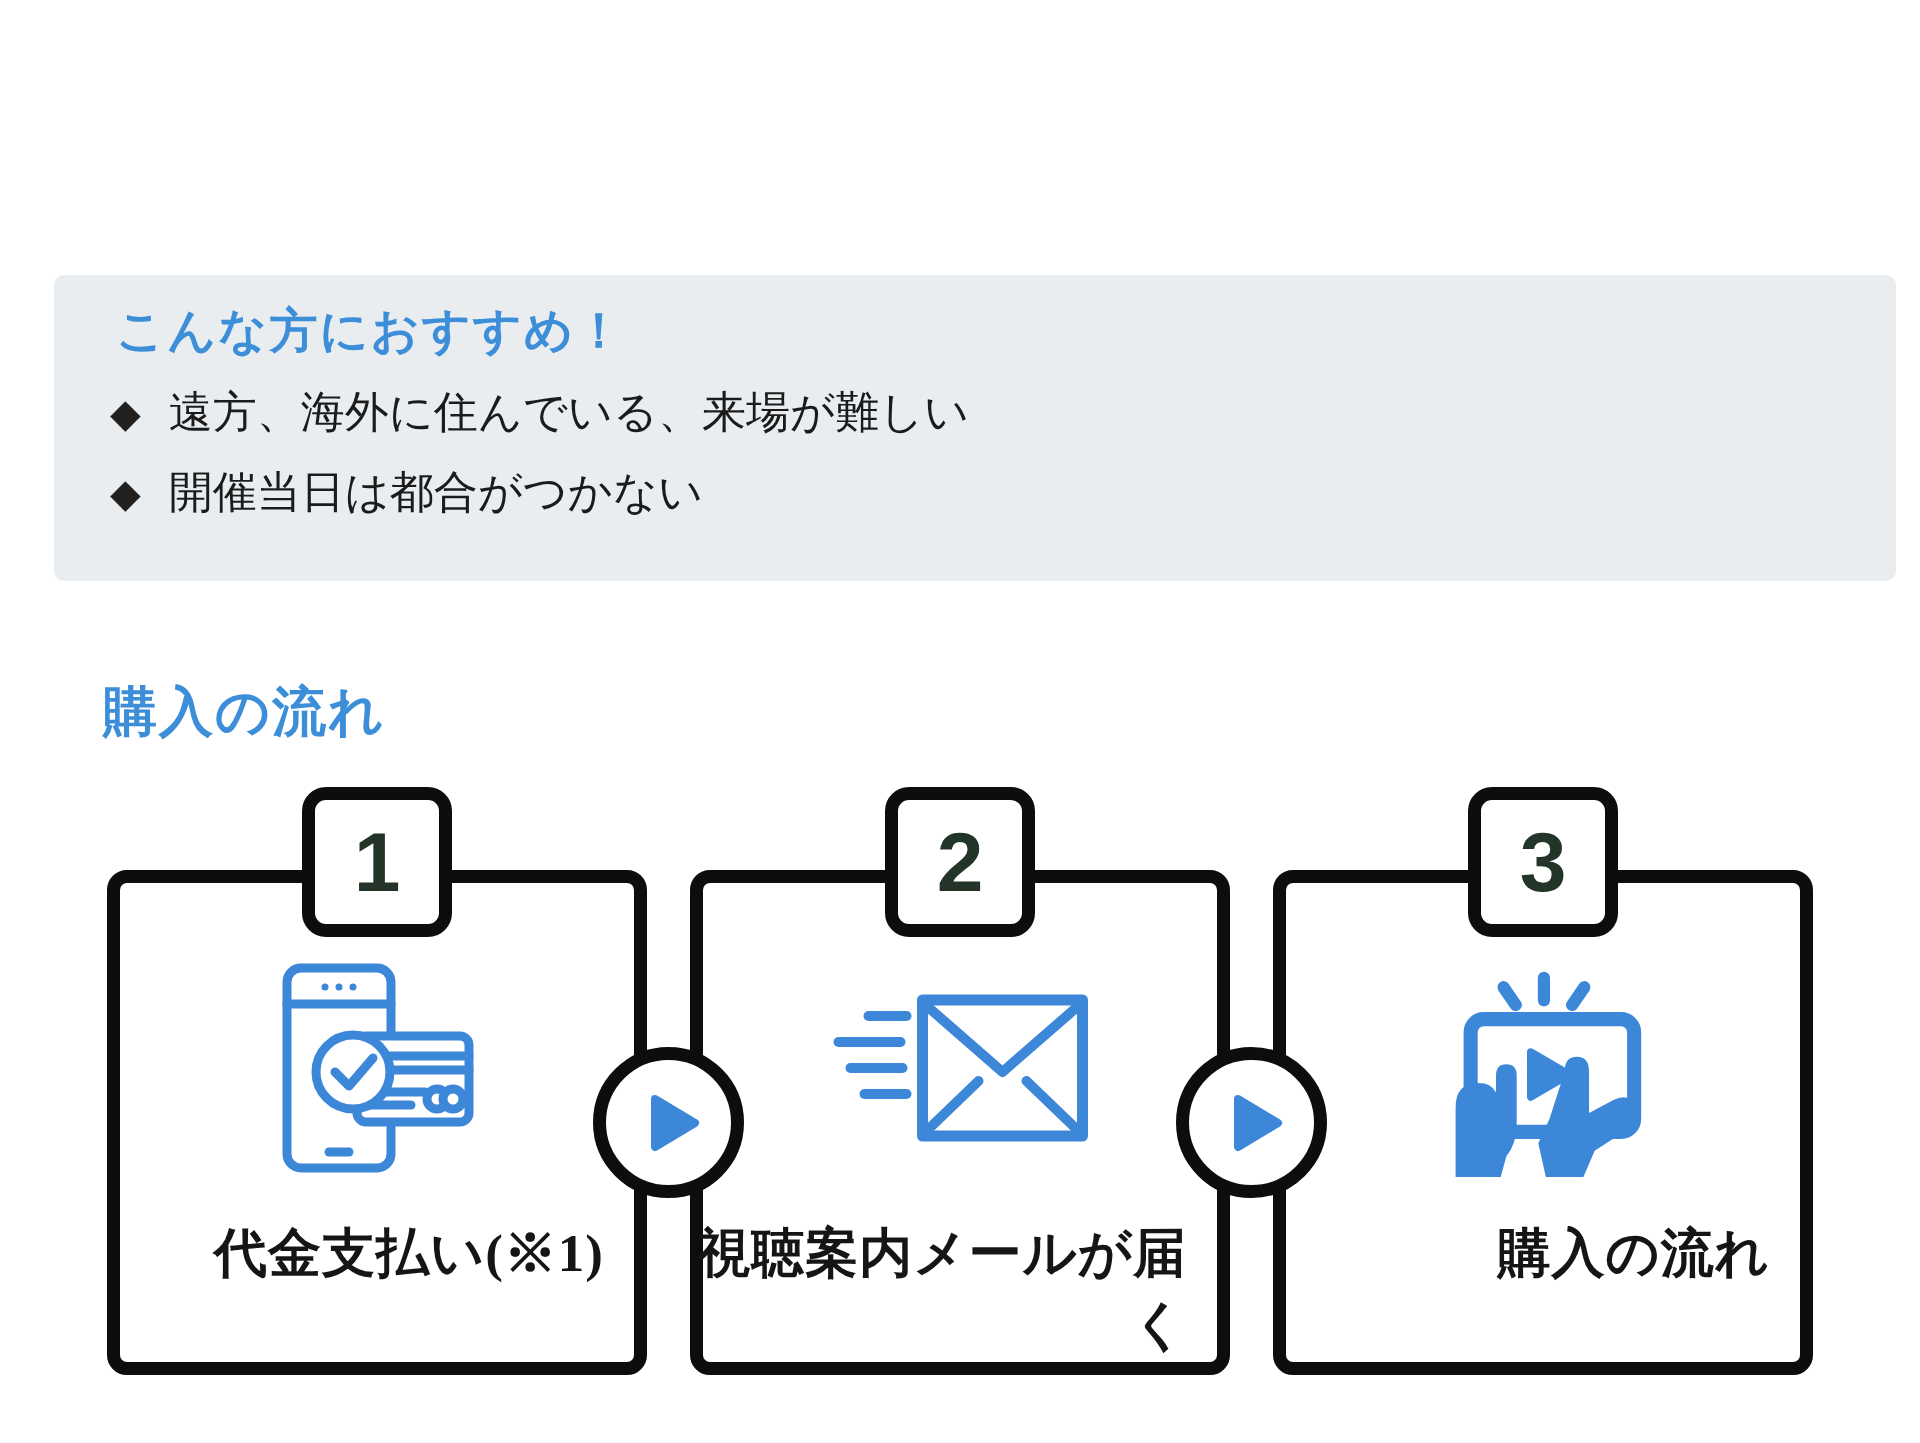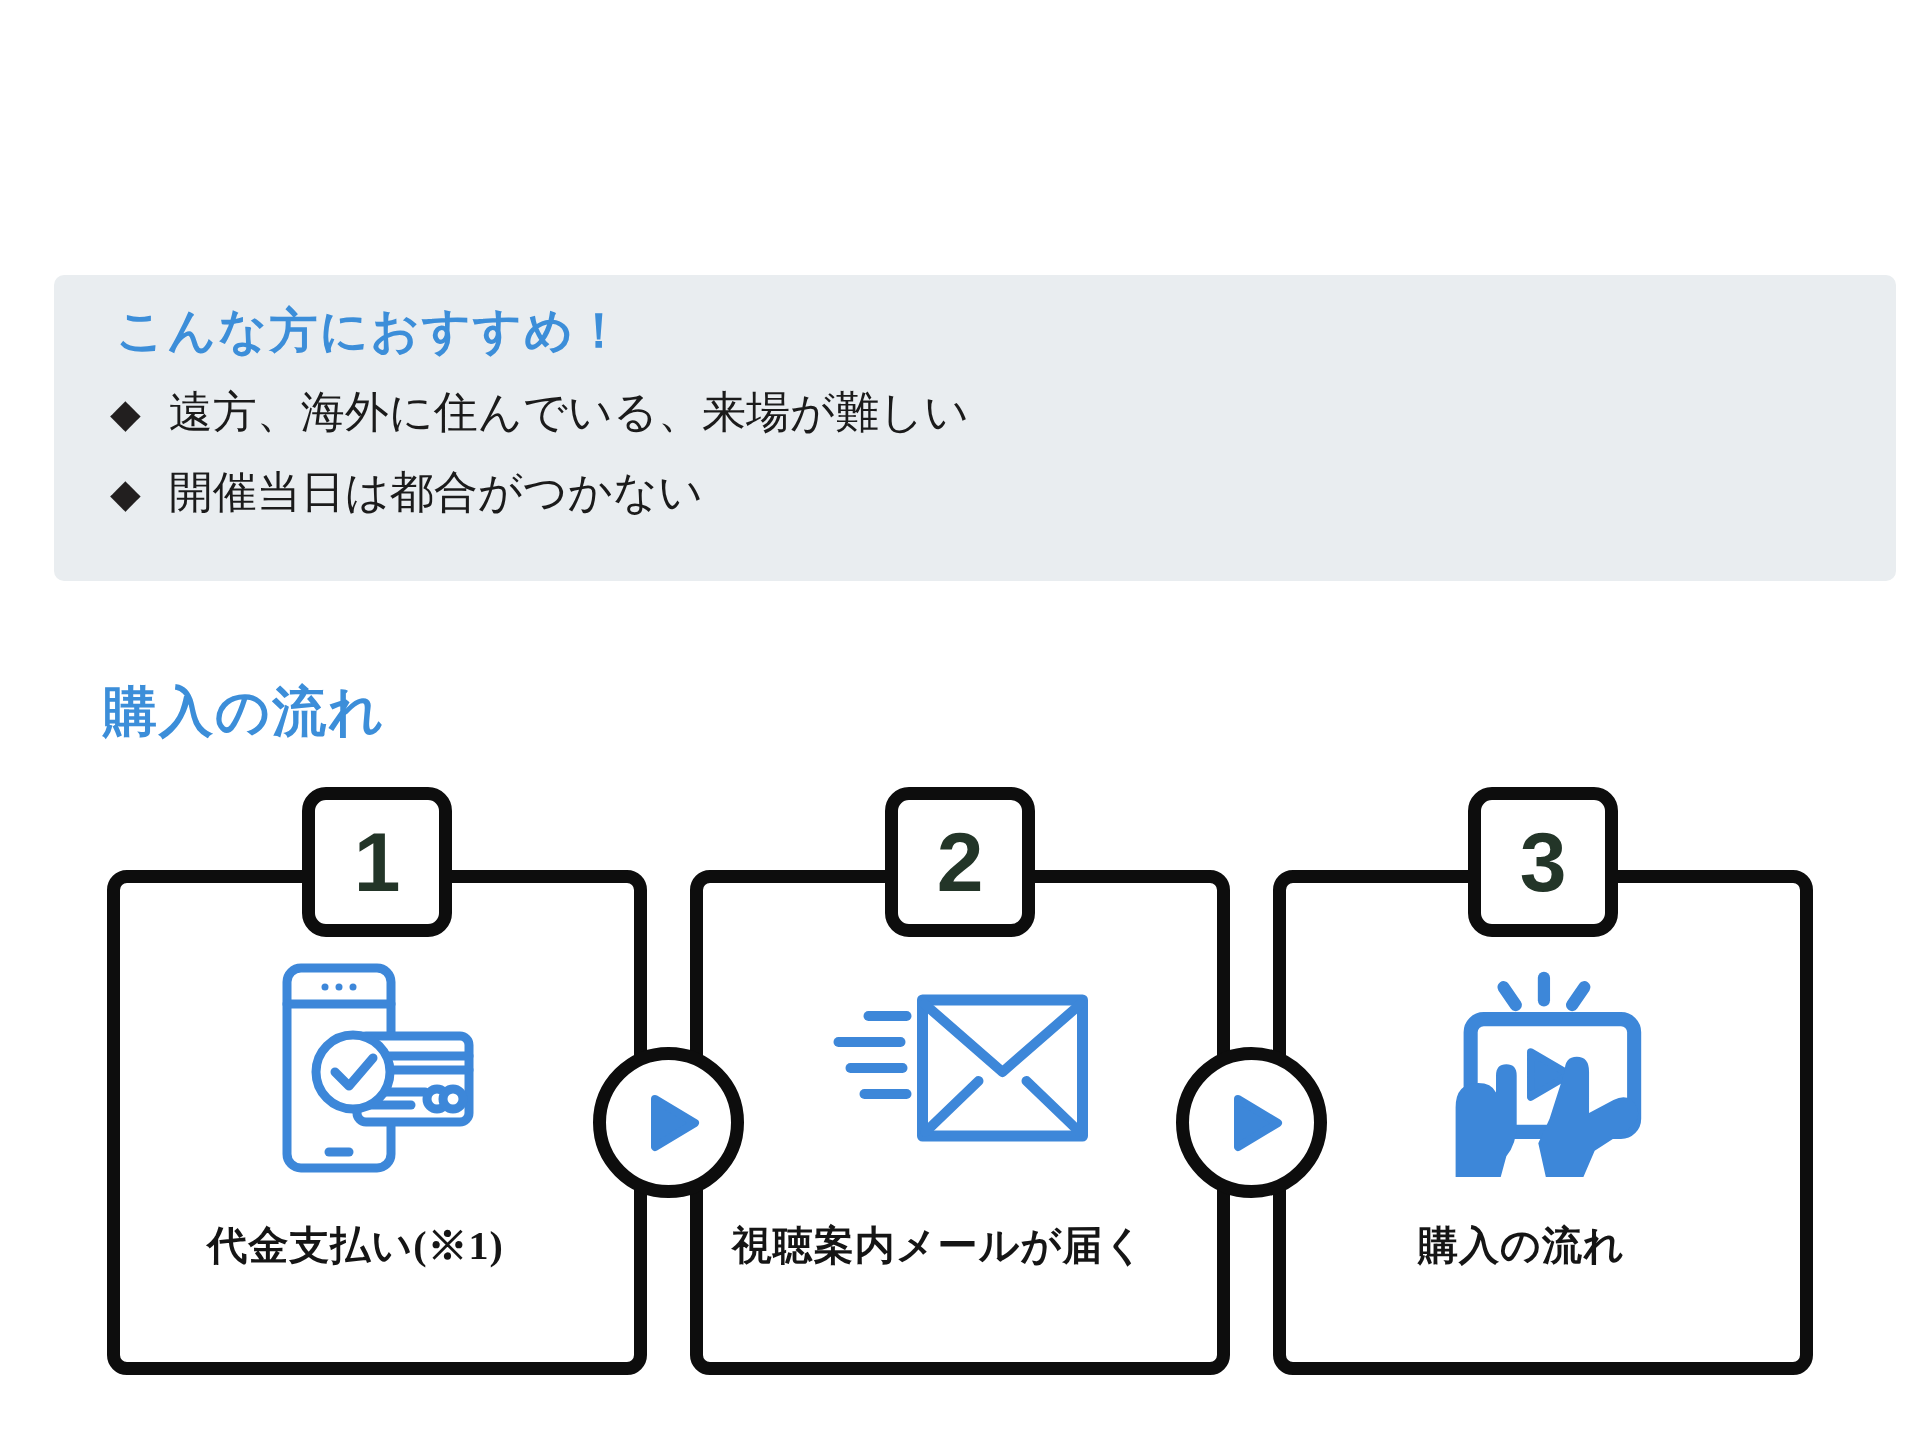--- a/index.html
+++ b/index.html
@@ -86,23 +86,23 @@
   .badge-3{left:1468px;}
   .icon-area{
     position:absolute;top:948px;
     width:540px;height:240px;
     display:flex;align-items:center;justify-content:center;
     z-index:2;
   }
   .step-label{
     position:absolute;top:1218px;
     width:497px;
-    text-align:center;
+    text-align:right;
     font-family:"Liberation Serif","DejaVu Serif",serif;
-    font-size:40px;font-weight:bold;
+    font-size:53px;font-weight:bold;
     color:#151515;
     z-index:2;
     letter-spacing:1px;
   }
   .arrow-circle{
     position:absolute;top:1047px;
     width:151px;height:151px;
     background:#fff;
     border:13px solid var(--outline-black,#0d0d0d);
     border-radius:50%;

